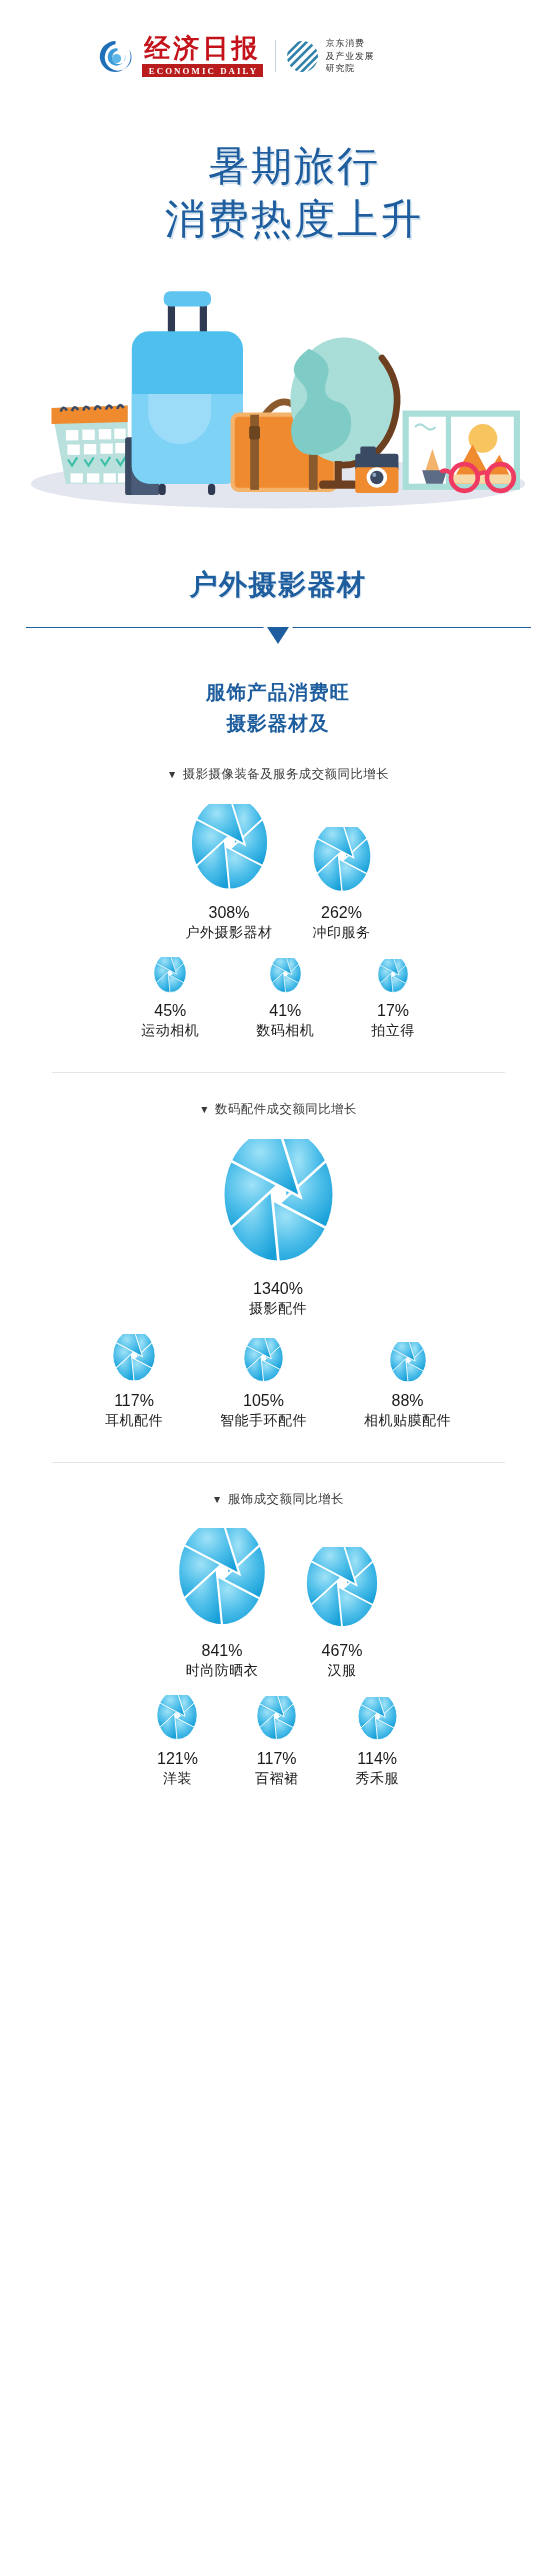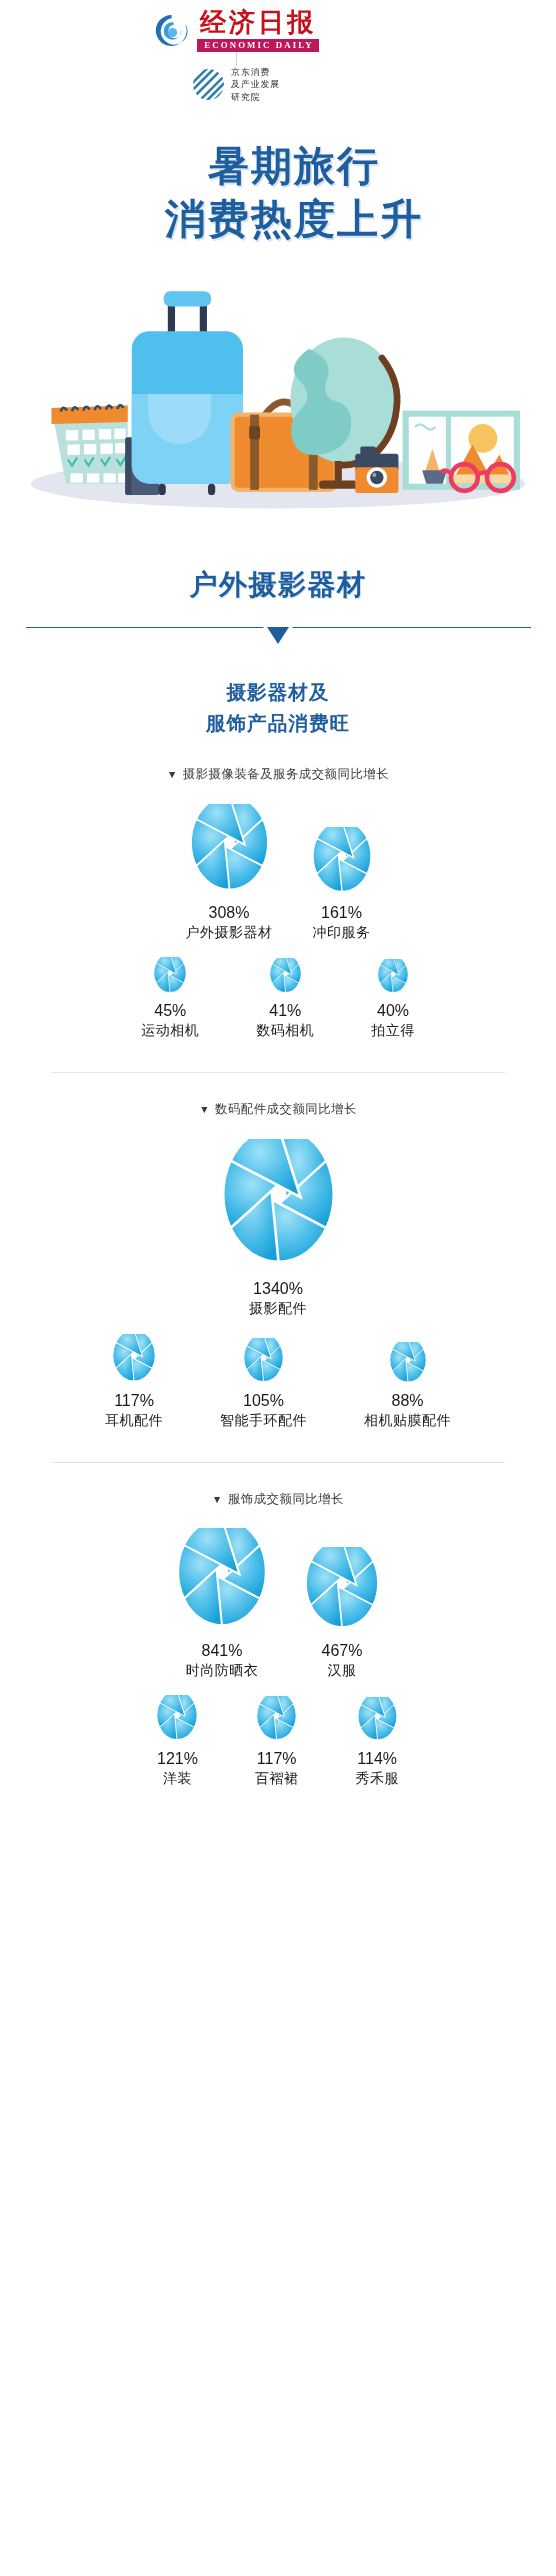--- a/index.html
+++ b/index.html
@@ -12,37 +12,36 @@
 
   
   .logo-bar {
     width: 472px;
     height: 103px;
     display: flex;
     align-items: center;
     justify-content: center;
     gap: 0px;
     padding-top: 9.3px;
-    flex-direction: column;
   }
   .logo-left { display: flex; align-items: center; gap: 7.2px; }
   .swirl { width: 37px; height: 37px; position: relative; flex: none; }
   .swirl svg { display: block; }
   .ed-wrap { display: flex; flex-direction: column; align-items: center; }
   .ed-cn {
     font-family: "Liberation Serif", "DejaVu Serif", serif;
     font-size: 26px;
     font-weight: bold;
     color: #c3121a;
     letter-spacing: 3.1px;
     line-height: 1.05;
     white-space: nowrap;
   }
   .ed-en {
-    background: #be185d;
+    background: #b91c1c;
     color: #ffffff;
     font-family: "Liberation Serif", "DejaVu Serif", serif;
     font-size: 8.8px;
     font-weight: bold;
     letter-spacing: 2.1px;
     padding: 1.5px 5.2px 1.5px 7.2px;
     margin-top: 2.1px;
     white-space: nowrap;
   }
   .logo-divider {
@@ -57,21 +56,21 @@
     letter-spacing: 1px;
     white-space: pre-line;
     font-weight: 500;
   }
 
   
   .main-title {
     text-align: center;
     margin-top: 37px;
     color: #1f5e9e;
-    font-weight: bold;
+    font-weight: normal;
     font-size: 41px;
     line-height: 1.3;
     letter-spacing: 2.1px;
     text-shadow: 1.5px 1.5px 0 rgba(180,205,228,0.55);
     padding-left: 32px;
   }
   .main-title .l2 { display: block; }
 
   
   .hero {
@@ -330,22 +329,22 @@
 <div class="sec-head">
   <div class="t">户外摄影器材</div>
   <div class="rule-wrap">
     <div class="rule"></div>
     <div class="notch"></div>
     <div class="tri"></div>
   </div>
 </div>
 
 <div class="sub-title">
+  <span class="l">服饰产品消费旺</span>
   <span class="l">摄影器材及</span>
-  <span class="l">服饰产品消费旺</span>
 </div>
 
 <div id="charts">
     <div class="chart-block">
       <div class="chart-label"><span class="caret">▼</span><span>摄影摄像装备及服务成交额同比增长</span></div>
       <div class="row r-big">
         <div class="item">
           <svg class="ico" width="77" height="94" viewBox="0 0 100 122">
     <defs>
               <radialGradient id="ag0" cx="42%" cy="36%" r="72%">
@@ -401,21 +400,21 @@
       A50 61 0 0 1 6.7 80.5
       L41.9 27.7 Z" fill="url(#ag1)" stroke="#ffffff" stroke-width="2.4"></path>
               <path d="M6.7 80.5
       A50 61 0 0 1 6.7 19.5
       L61.8 30.3 Z" fill="url(#ag1)" stroke="#ffffff" stroke-width="2.4"></path>
               <path d="M6.7 19.5
       A50 61 0 0 1 50.0 -11.0
       L69.9 52.6 Z" fill="url(#ag1)" stroke="#ffffff" stroke-width="2.4"></path>
             </g>
   </svg>
-          <div class="val">161%</div>
+          <div class="val">262%</div>
           <div class="cap">冲印服务</div>
         </div>
       </div>
       <div class="row r-small">
         <div class="item">
           <svg class="ico" width="32" height="39" viewBox="0 0 100 122">
     <defs>
               <radialGradient id="ag2" cx="42%" cy="36%" r="72%">
       <stop offset="0%" stop-color="#9fe2f7"></stop>
       <stop offset="55%" stop-color="#4bbde9"></stop>
@@ -502,21 +501,21 @@
       A50 61 0 0 1 6.7 80.5
       L41.9 27.7 Z" fill="url(#ag4)" stroke="#ffffff" stroke-width="2.4"></path>
               <path d="M6.7 80.5
       A50 61 0 0 1 6.7 19.5
       L61.8 30.3 Z" fill="url(#ag4)" stroke="#ffffff" stroke-width="2.4"></path>
               <path d="M6.7 19.5
       A50 61 0 0 1 50.0 -11.0
       L69.9 52.6 Z" fill="url(#ag4)" stroke="#ffffff" stroke-width="2.4"></path>
             </g>
   </svg>
-          <div class="val">40%</div>
+          <div class="val">17%</div>
           <div class="cap">拍立得</div>
         </div>
       </div>
     </div>
     <div class="hr"></div>
     <div class="chart-block">
       <div class="chart-label"><span class="caret">▼</span><span>数码配件成交额同比增长</span></div>
       <div class="row r-big">
         <div class="item">
           <svg class="ico" width="111" height="135" viewBox="0 0 100 122">

